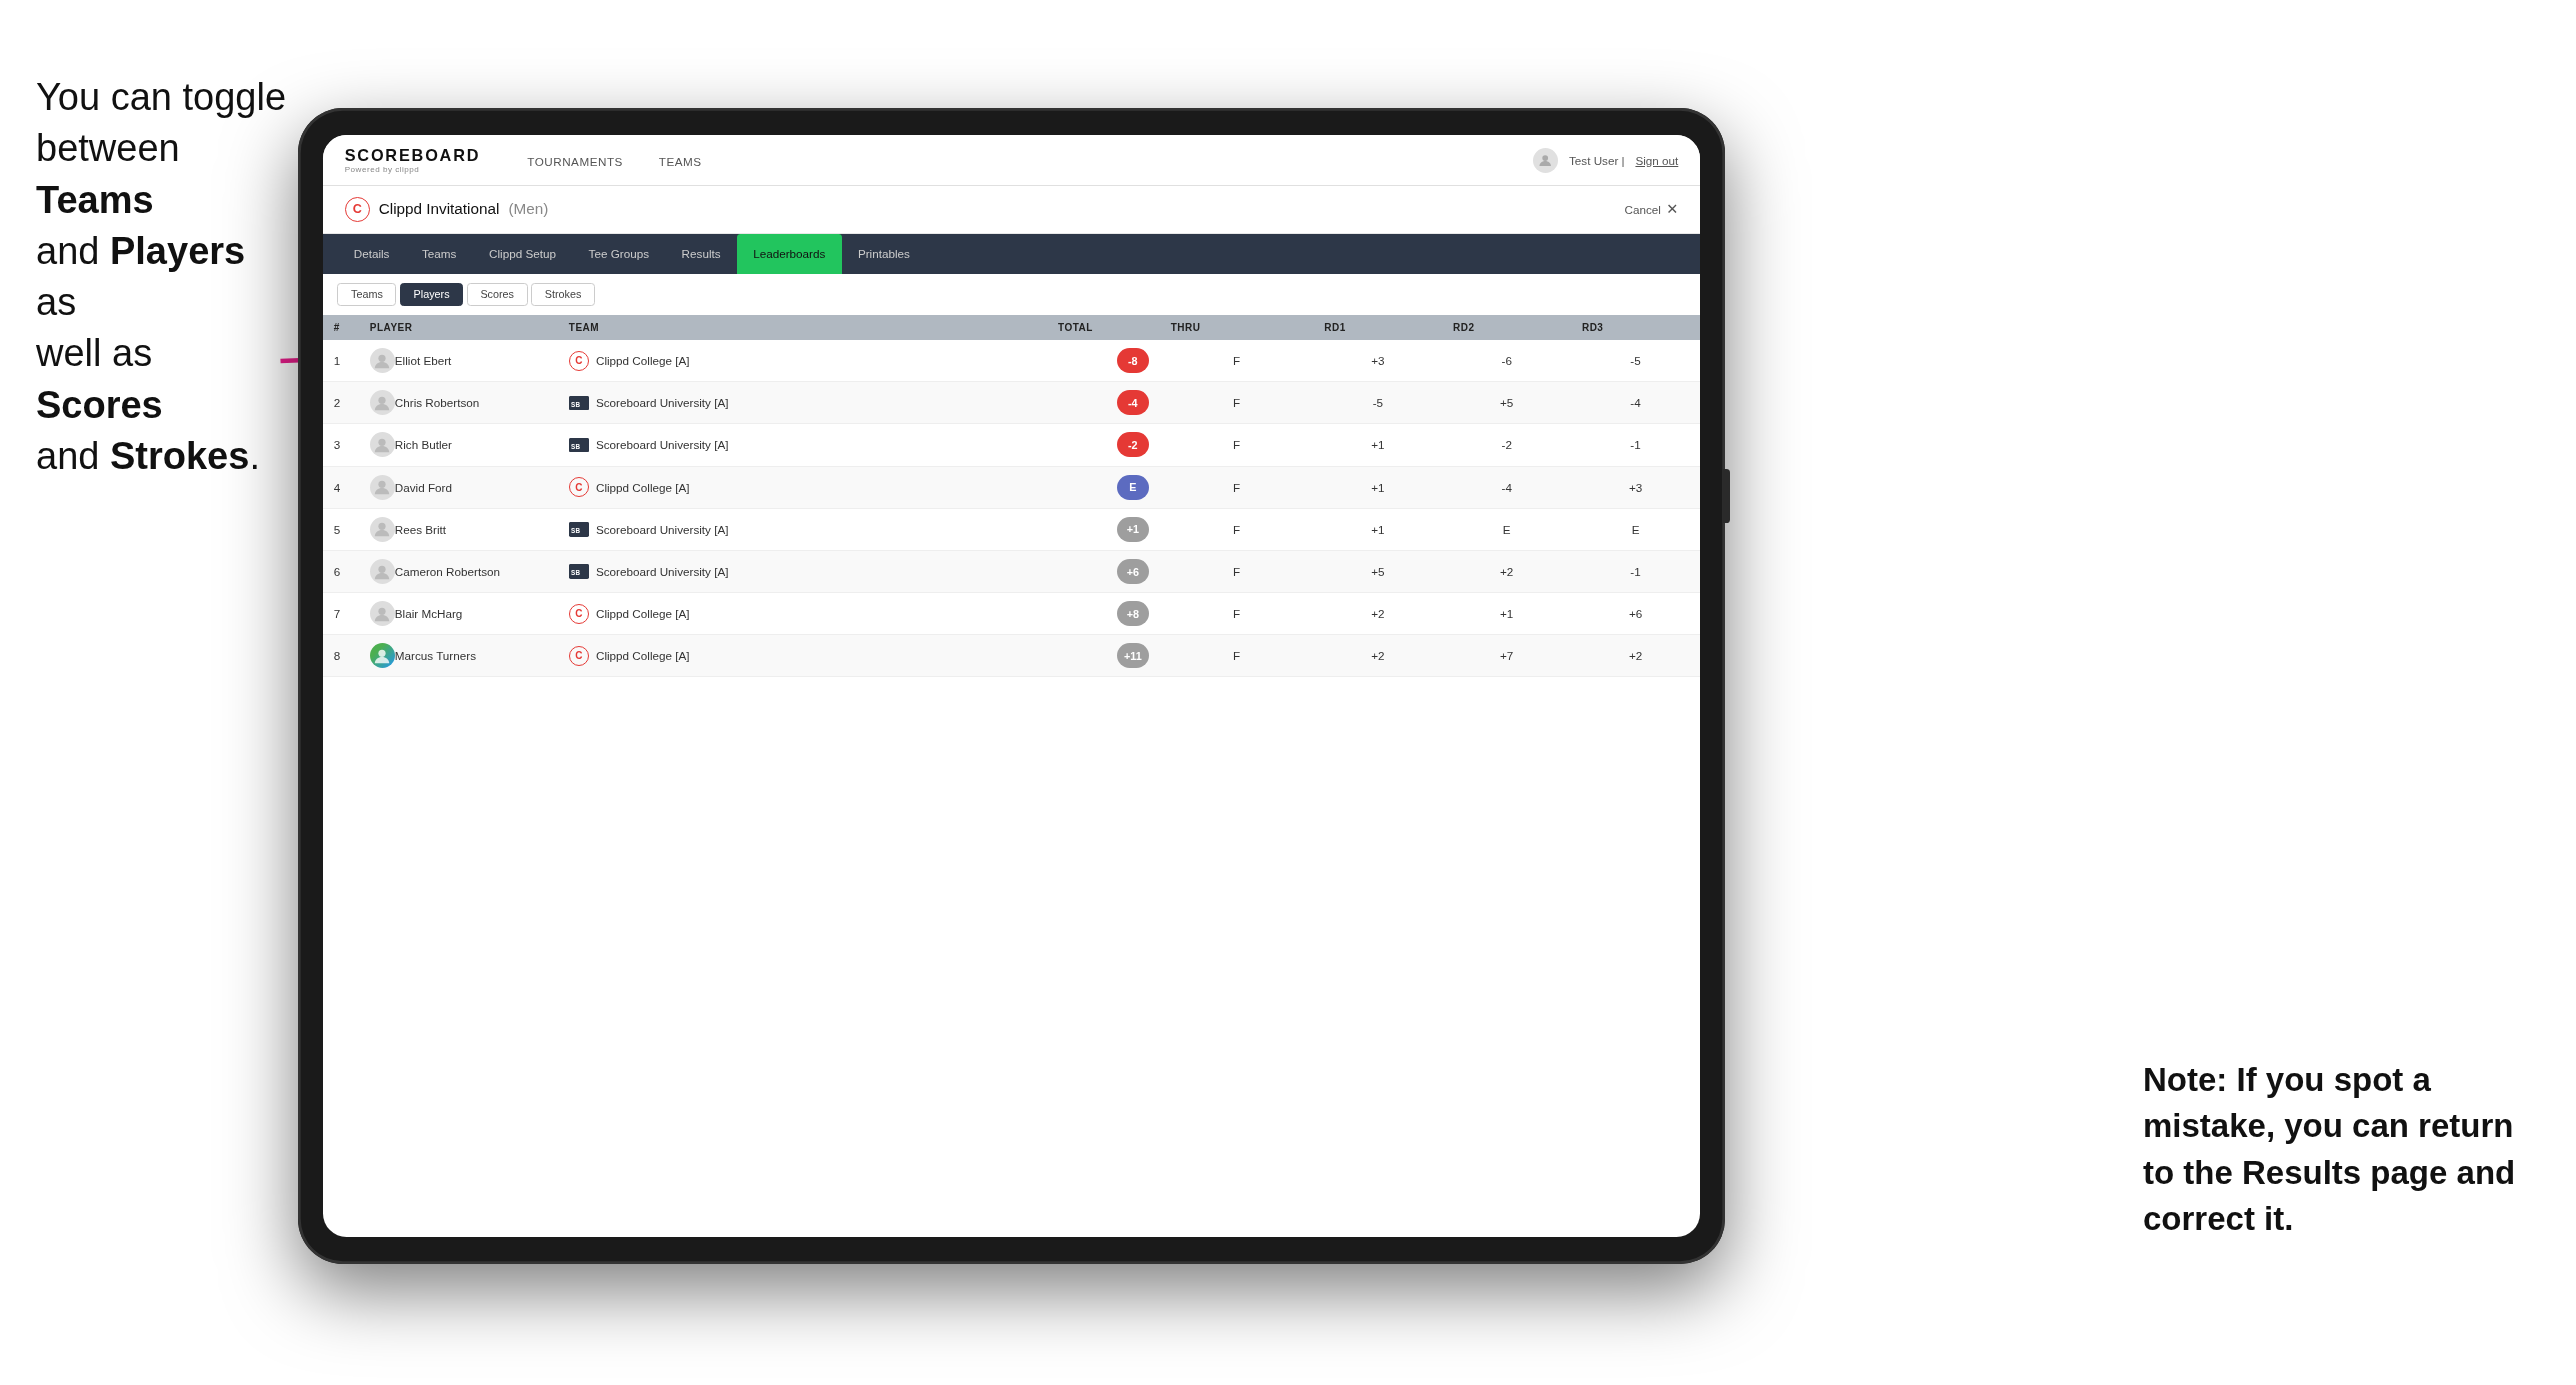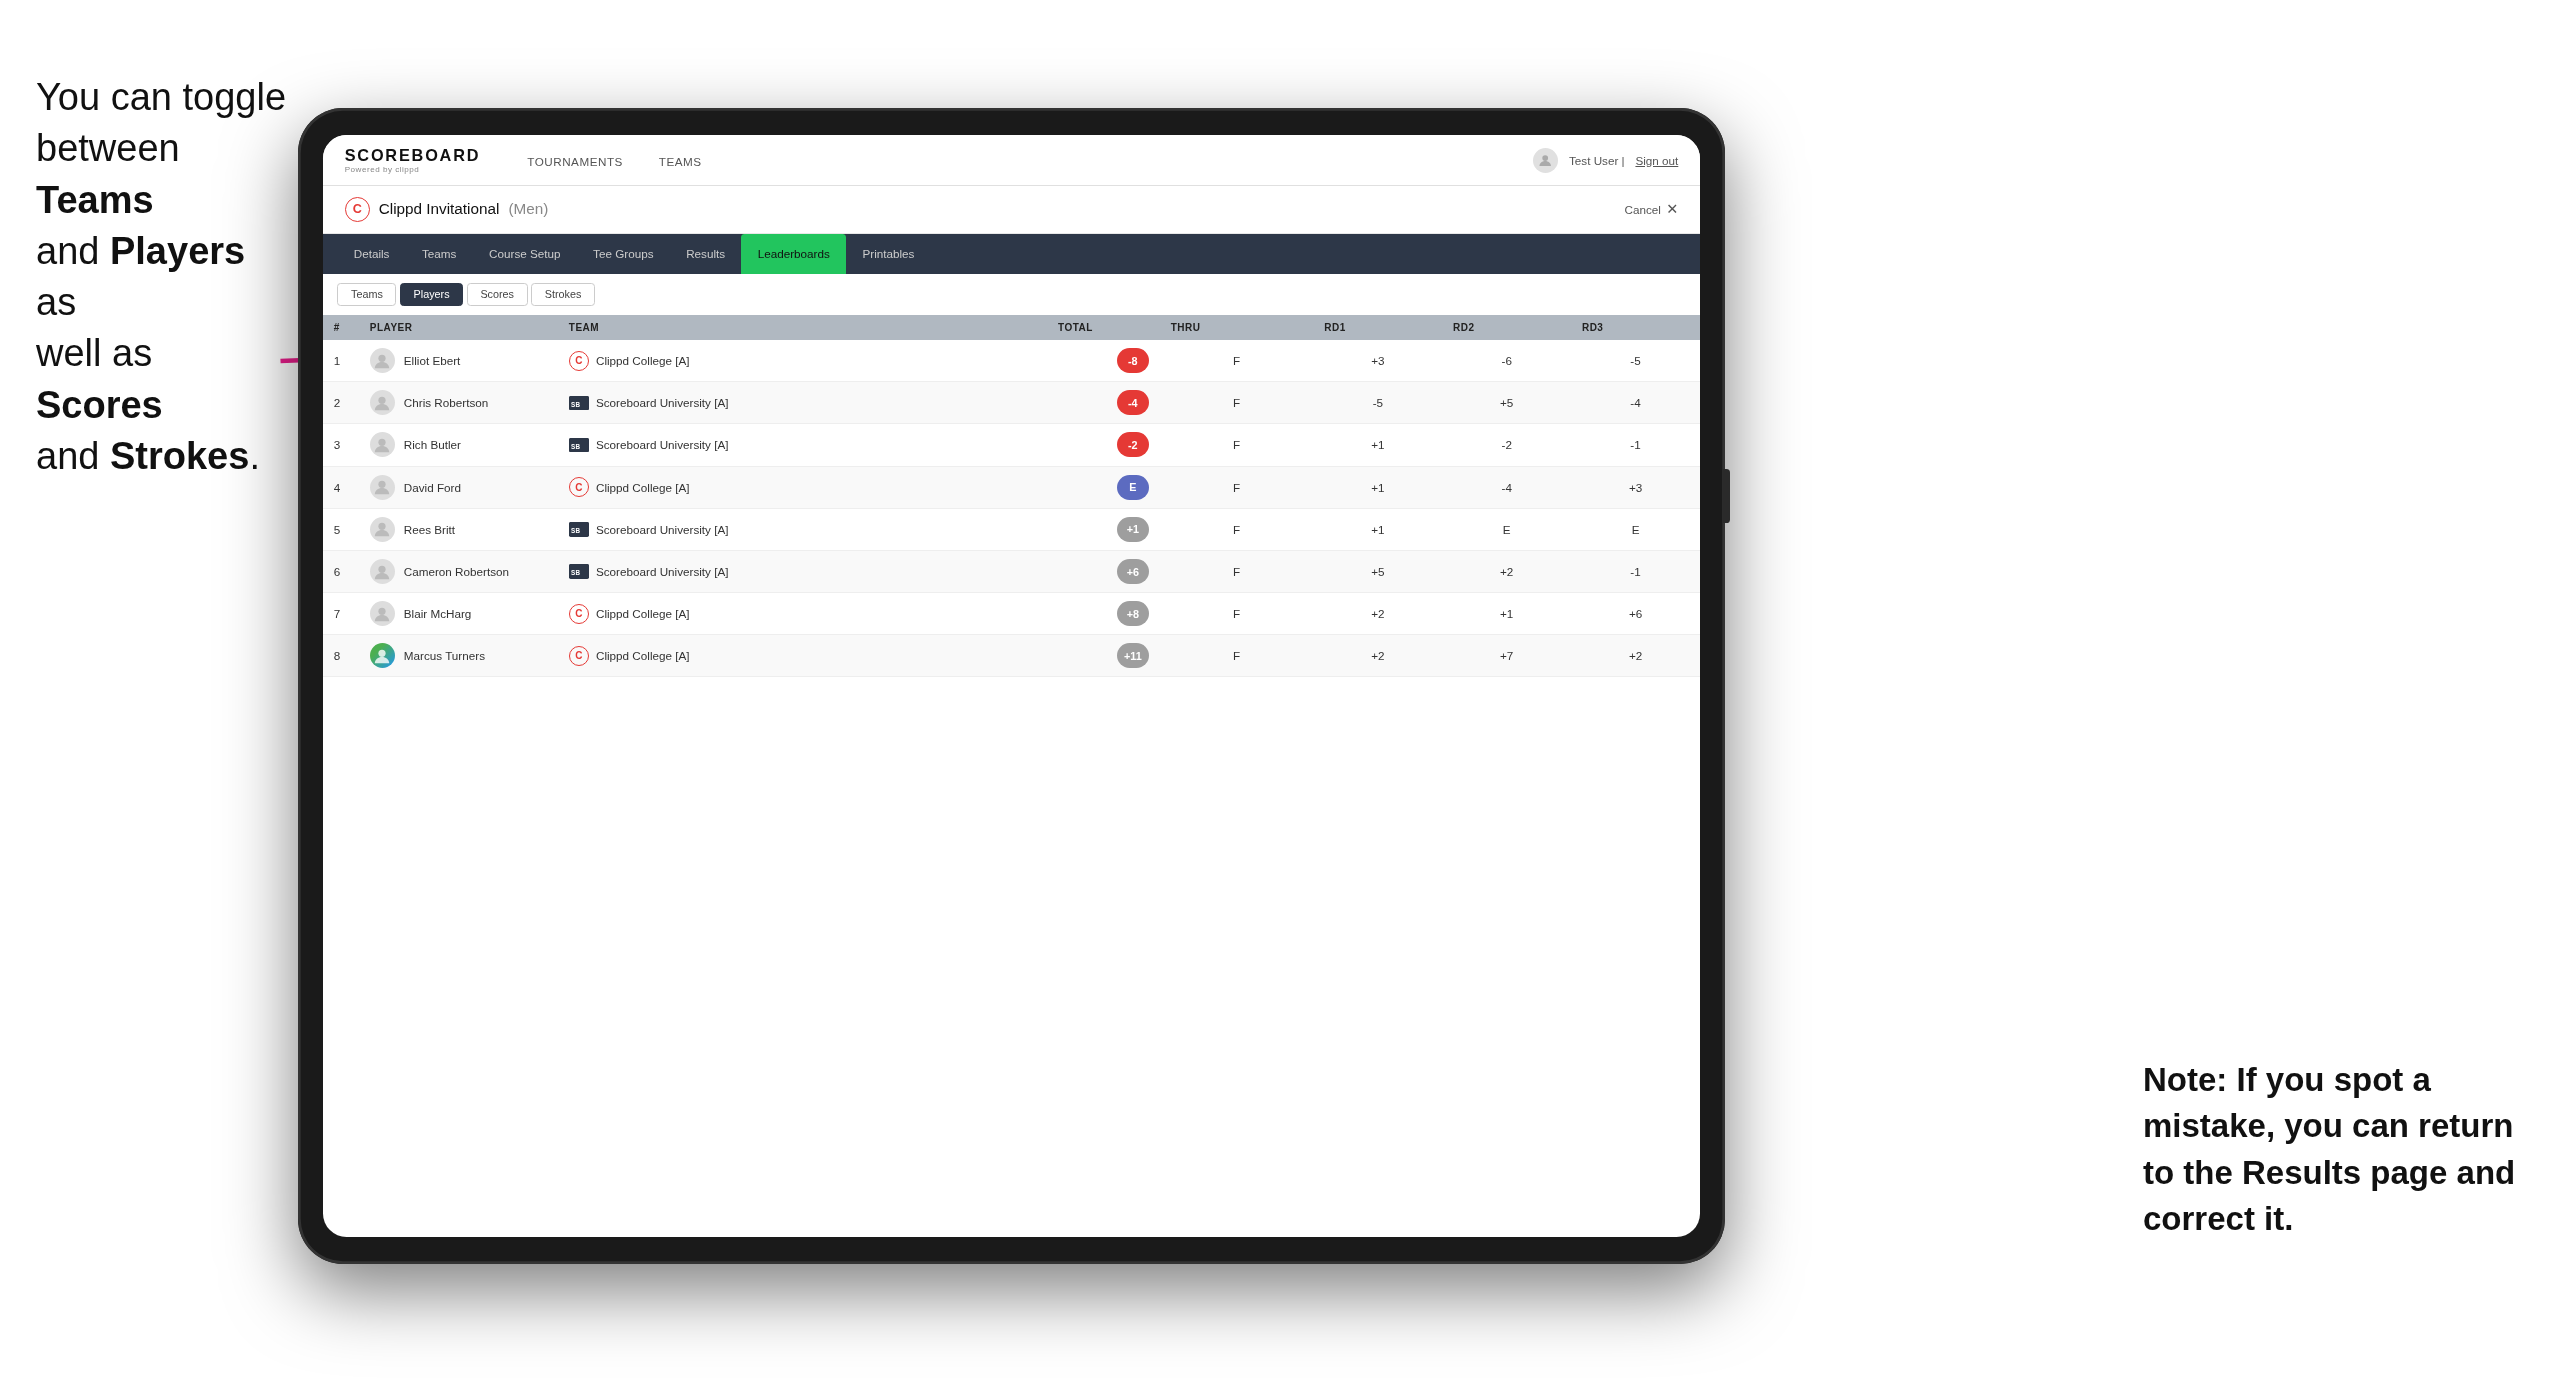--- a/index.html
+++ b/index.html
@@ -256,21 +256,20 @@
       padding: 8.1px 10.8px;
       color: #333;
       vertical-align: middle;
     }
     .leaderboard-table tbody td.right { text-align: right; }
     .leaderboard-table tbody td.center { text-align: center; }
 
     .player-cell {
       display: flex;
       align-items: center;
-      gap: 9px;
     }
     .player-avatar {
       width: 25px;
       height: 25px;
       border-radius: 50%;
       background: #ddd;
       display: flex;
       align-items: center;
       justify-content: center;
       overflow: hidden;
@@ -395,21 +394,21 @@
       </div>
       <div class="cancel-btn">
         <span>Cancel</span>
         <span style="font-size:14.4px;">✕</span>
       </div>
     </div>
 
     <div class="tabs-bar">
       <div class="tab-item">Details</div>
       <div class="tab-item">Teams</div>
-      <div class="tab-item">Course Setup</div>
+      <div class="tab-item">Clippd Setup</div>
       <div class="tab-item">Tee Groups</div>
       <div class="tab-item">Results</div>
       <div class="tab-item active">Leaderboards</div>
       <div class="tab-item">Printables</div>
     </div>
 
     <div class="sub-tabs">
       <button class="sub-tab">Teams</button>
       <button class="sub-tab active">Players</button>
       <button class="sub-tab">Scores</button>

